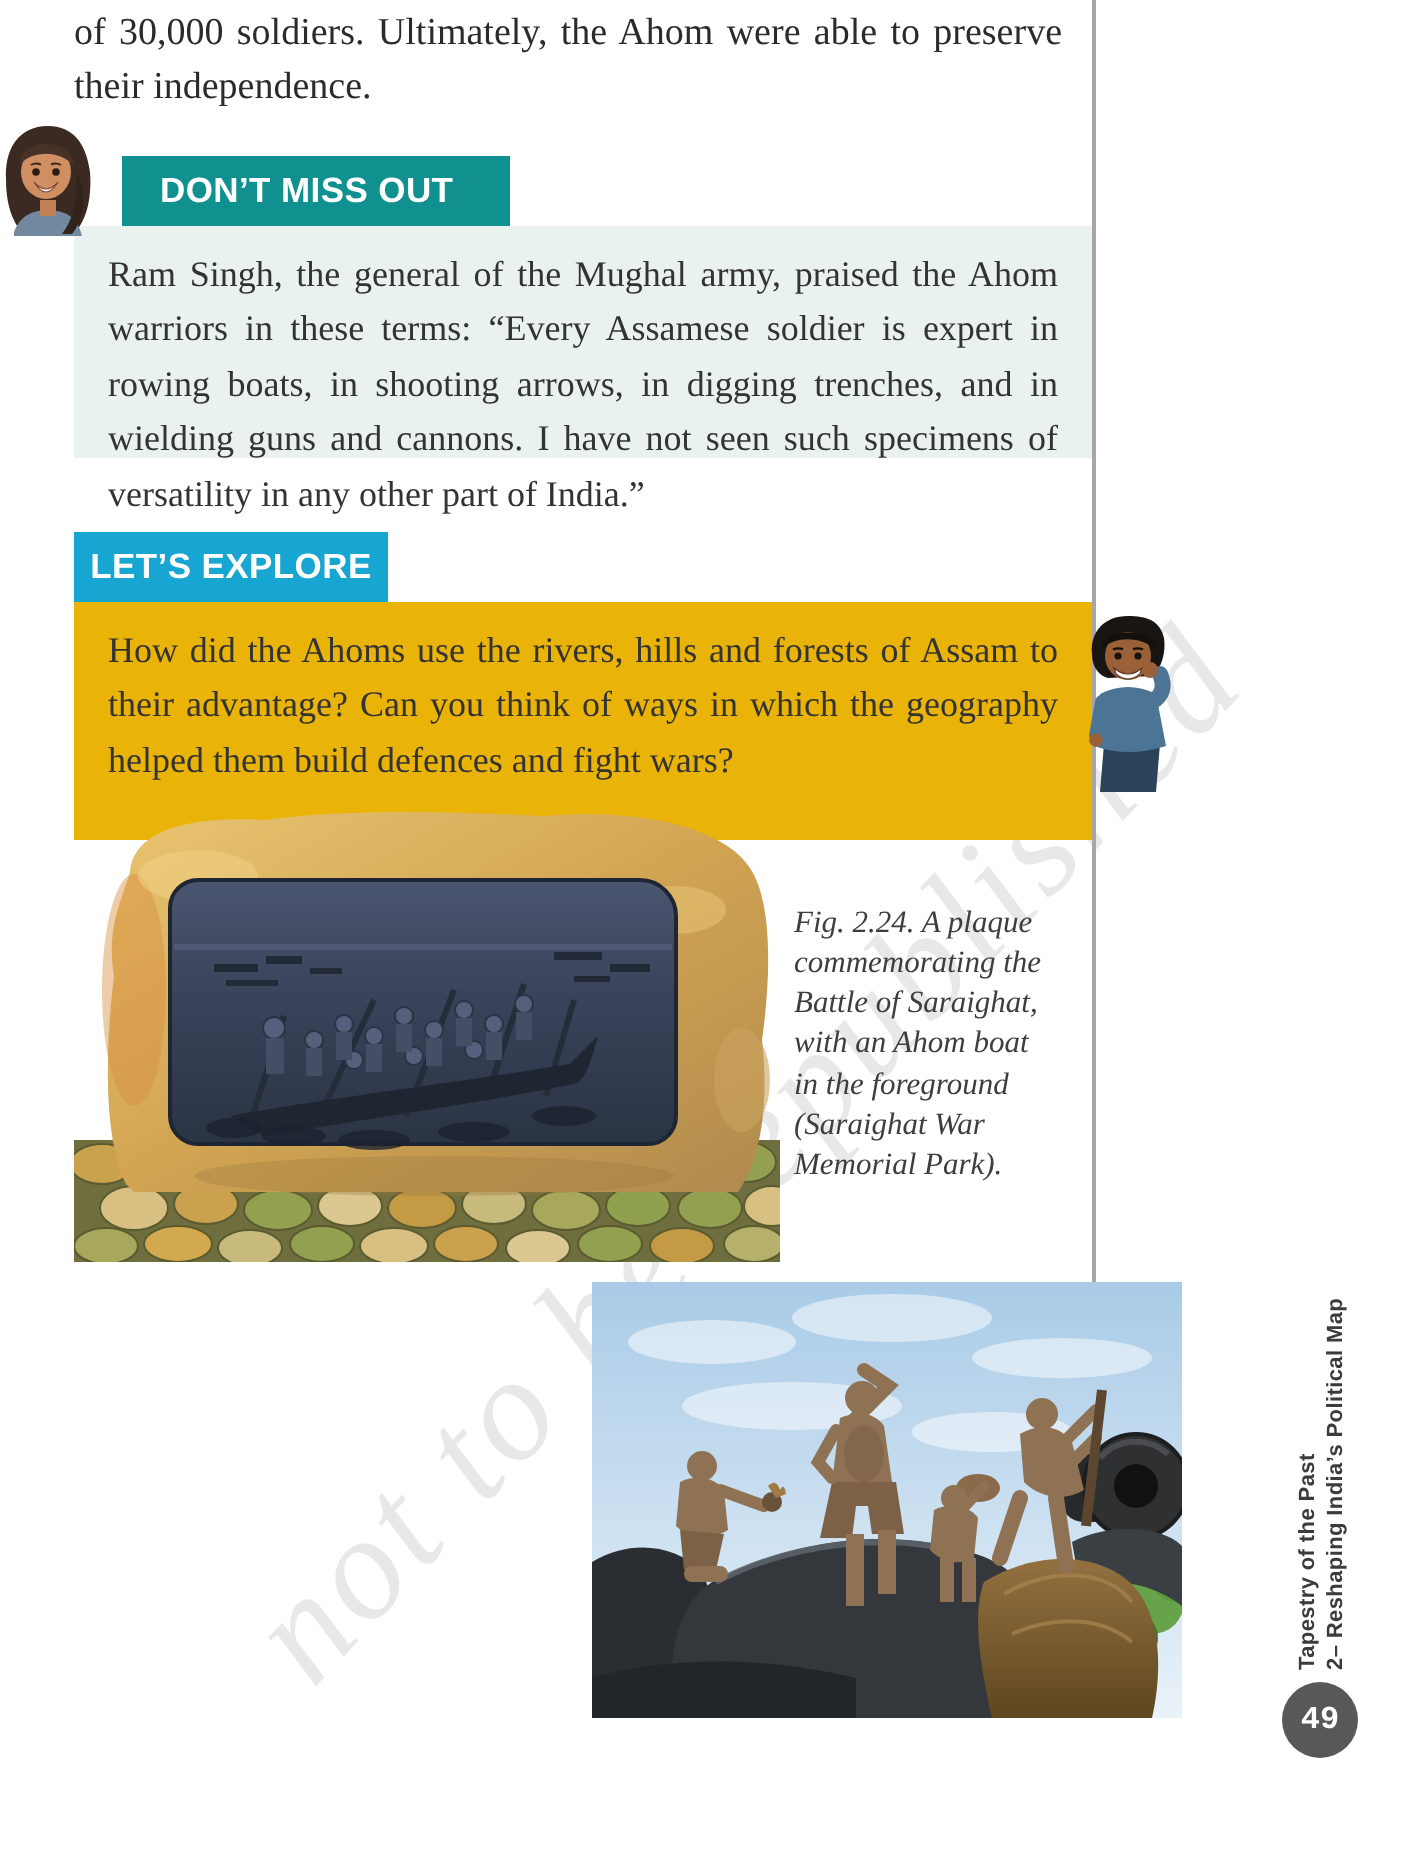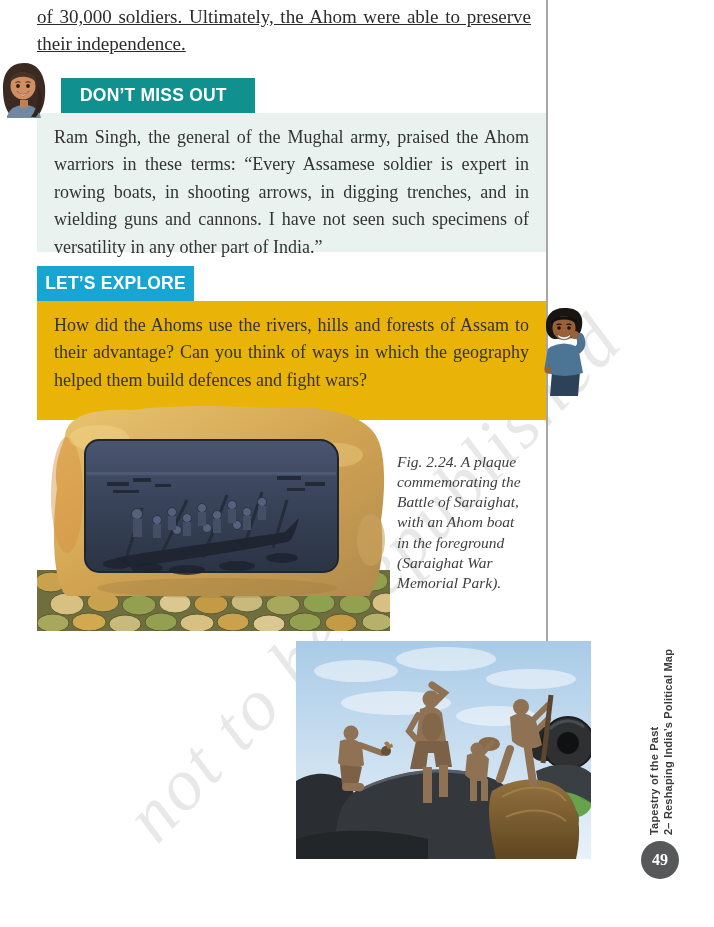--- a/index.html
+++ b/index.html
@@ -8,30 +8,30 @@
 
   
   .watermark{position:absolute;left:108px;top:800px;z-index:0;white-space:nowrap;
     font-family:"Liberation Serif",serif;font-style:italic;font-size:74px;letter-spacing:3px;
     color:rgba(80,80,80,0.13);transform:rotate(-47deg);transform-origin:0 0;}
 
   
   .vrule{position:absolute;left:546px;top:0;width:2px;height:642px;background:#a6a6a6;z-index:1;}
 
   .intro{position:absolute;left:37px;top:4px;width:494px;margin:0;font-size:19px;
-    line-height:1.42;text-align:justify;z-index:2;text-decoration:underline;}
+    line-height:1.42;text-align:justify;z-index:2;}
 
   .banner{position:absolute;height:35px;line-height:35px;z-index:2;
     font-family:"Liberation Sans",sans-serif;font-weight:bold;font-size:17.5px;color:#ffffff;
     letter-spacing:.2px;}
   .banner-dmo{left:61px;top:78px;width:194px;background:#109190;padding-left:19px;box-sizing:border-box;}
   .banner-le{left:37px;top:266px;width:157px;background:#17a5d2;box-sizing:border-box;text-align:center;}
 
   .infobox{position:absolute;left:37px;width:509px;box-sizing:border-box;z-index:2;}
-  .box-dmo{top:113px;height:139px;background:#e9f2ee;padding:11px 17px;}
+  .box-dmo{top:113px;height:116px;background:#e9f2ee;padding:11px 17px;}
   .box-le{top:301px;height:119px;background:#eab308;padding:11px 17px;}
   .infobox p{margin:0;font-size:18px;line-height:27.4px;text-align:justify;color:#333333;}
 
   .avatar{position:absolute;z-index:3;}
   .girl{left:-2px;top:60px;}
   .boy{left:538px;top:306px;}
 
   .fig{position:absolute;z-index:2;}
   .fig-plaque{left:37px;top:400px;}
   .fig-statues{left:296px;top:641px;}
@@ -41,21 +41,21 @@
   .cap-1{left:397px;top:452px;width:130px;text-align:left;}
   .cap-2{left:83px;top:722px;width:207px;text-align:right;}
 
   .sidebar{position:absolute;left:647px;top:645px;height:190px;z-index:2;
     writing-mode:vertical-rl;transform:rotate(180deg);
     font-family:"Liberation Sans",sans-serif;font-weight:700;font-size:11px;
     line-height:14px;color:#3b3b3b;letter-spacing:.2px;}
 
   .pagenum{position:absolute;left:641px;top:841px;width:38px;height:38px;border-radius:50%;
     background:#57585a;color:#ffffff;z-index:2;text-align:center;line-height:38px;
-    font-family:Liberation Serif, serif;font-weight:bold;font-size:16px;}
+    font-family:Liberation Mono, monospace;font-weight:bold;font-size:16px;}
 </style>
 </head>
 <body>
 
 <div class="page">
 
   <div class="watermark">not to be republished</div>
   <div class="vrule"></div>
 
   <p class="intro">of 30,000 soldiers. Ultimately, the Ahom were able to preserve their independence.</p>

